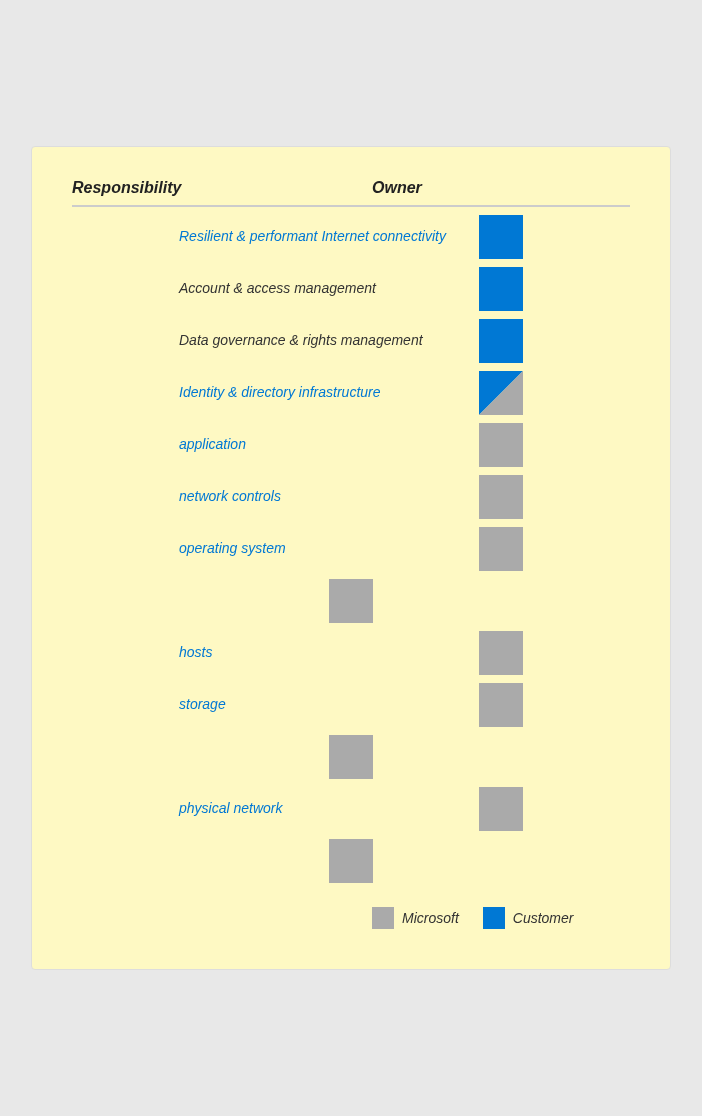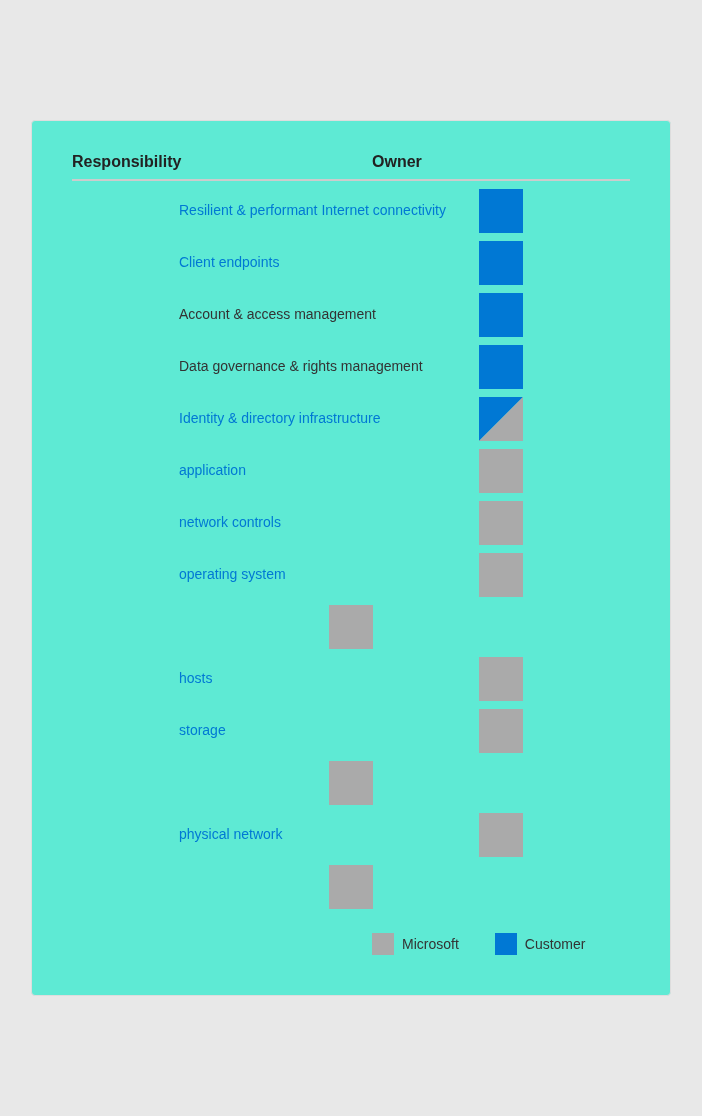--- a/index.html
+++ b/index.html
@@ -5,25 +5,26 @@
     * { box-sizing: border-box; margin: 0; padding: 0; }
     body {
       background: #e8e8e8;
       display: flex;
       justify-content: center;
       align-items: center;
       min-height: 100vh;
       font-family: 'Segoe UI', Arial, sans-serif;
     }
     .card {
-      background: #5eead4;
+      background: #fef9c3;
       border: 1px solid #ddd;
       border-radius: 4px;
       width: 640px;
       padding: 32px 40px 40px 40px;
+      font-style: italic;
     }
     .table-header {
       display: flex;
       align-items: center;
       border-bottom: 2px solid #ccc;
       padding-bottom: 8px;
       margin-bottom: 4px;
     }
     .col-responsibility {
       width: 300px;
@@ -83,21 +84,21 @@
       position: absolute;
       bottom: 0; right: 0;
       width: 0; height: 0;
       border-style: solid;
       border-width: 0 0 44px 44px;
       border-color: transparent transparent #aaa transparent;
     }
     .legend {
       display: flex;
       align-items: center;
-      gap: 36px;
+      gap: 24px;
       margin-top: 20px;
       padding-left: 300px;
     }
     .legend-item {
       display: flex;
       align-items: center;
       gap: 8px;
       font-size: 14px;
       color: #333;
     }
@@ -118,24 +119,20 @@
 
 <div class="card">
   <div class="table-header">
     <div class="col-responsibility">Responsibility</div>
     <div class="col-owner">Owner</div>
   </div>
 
   <div id="rows-container">
       <div class="table-row">
         <div class="row-label blue-text">Resilient &amp; performant Internet connectivity</div>
-        <div class="owner-box box-customer"></div>
-      </div>
-      <div class="table-row">
-        <div class="row-label blue-text">Client endpoints</div>
         <div class="owner-box box-customer"></div>
       </div>
       <div class="table-row">
         <div class="row-label dark-text">Account &amp; access management</div>
         <div class="owner-box box-customer"></div>
       </div>
       <div class="table-row">
         <div class="row-label dark-text">Data governance &amp; rights management</div>
         <div class="owner-box box-customer"></div>
       </div>

